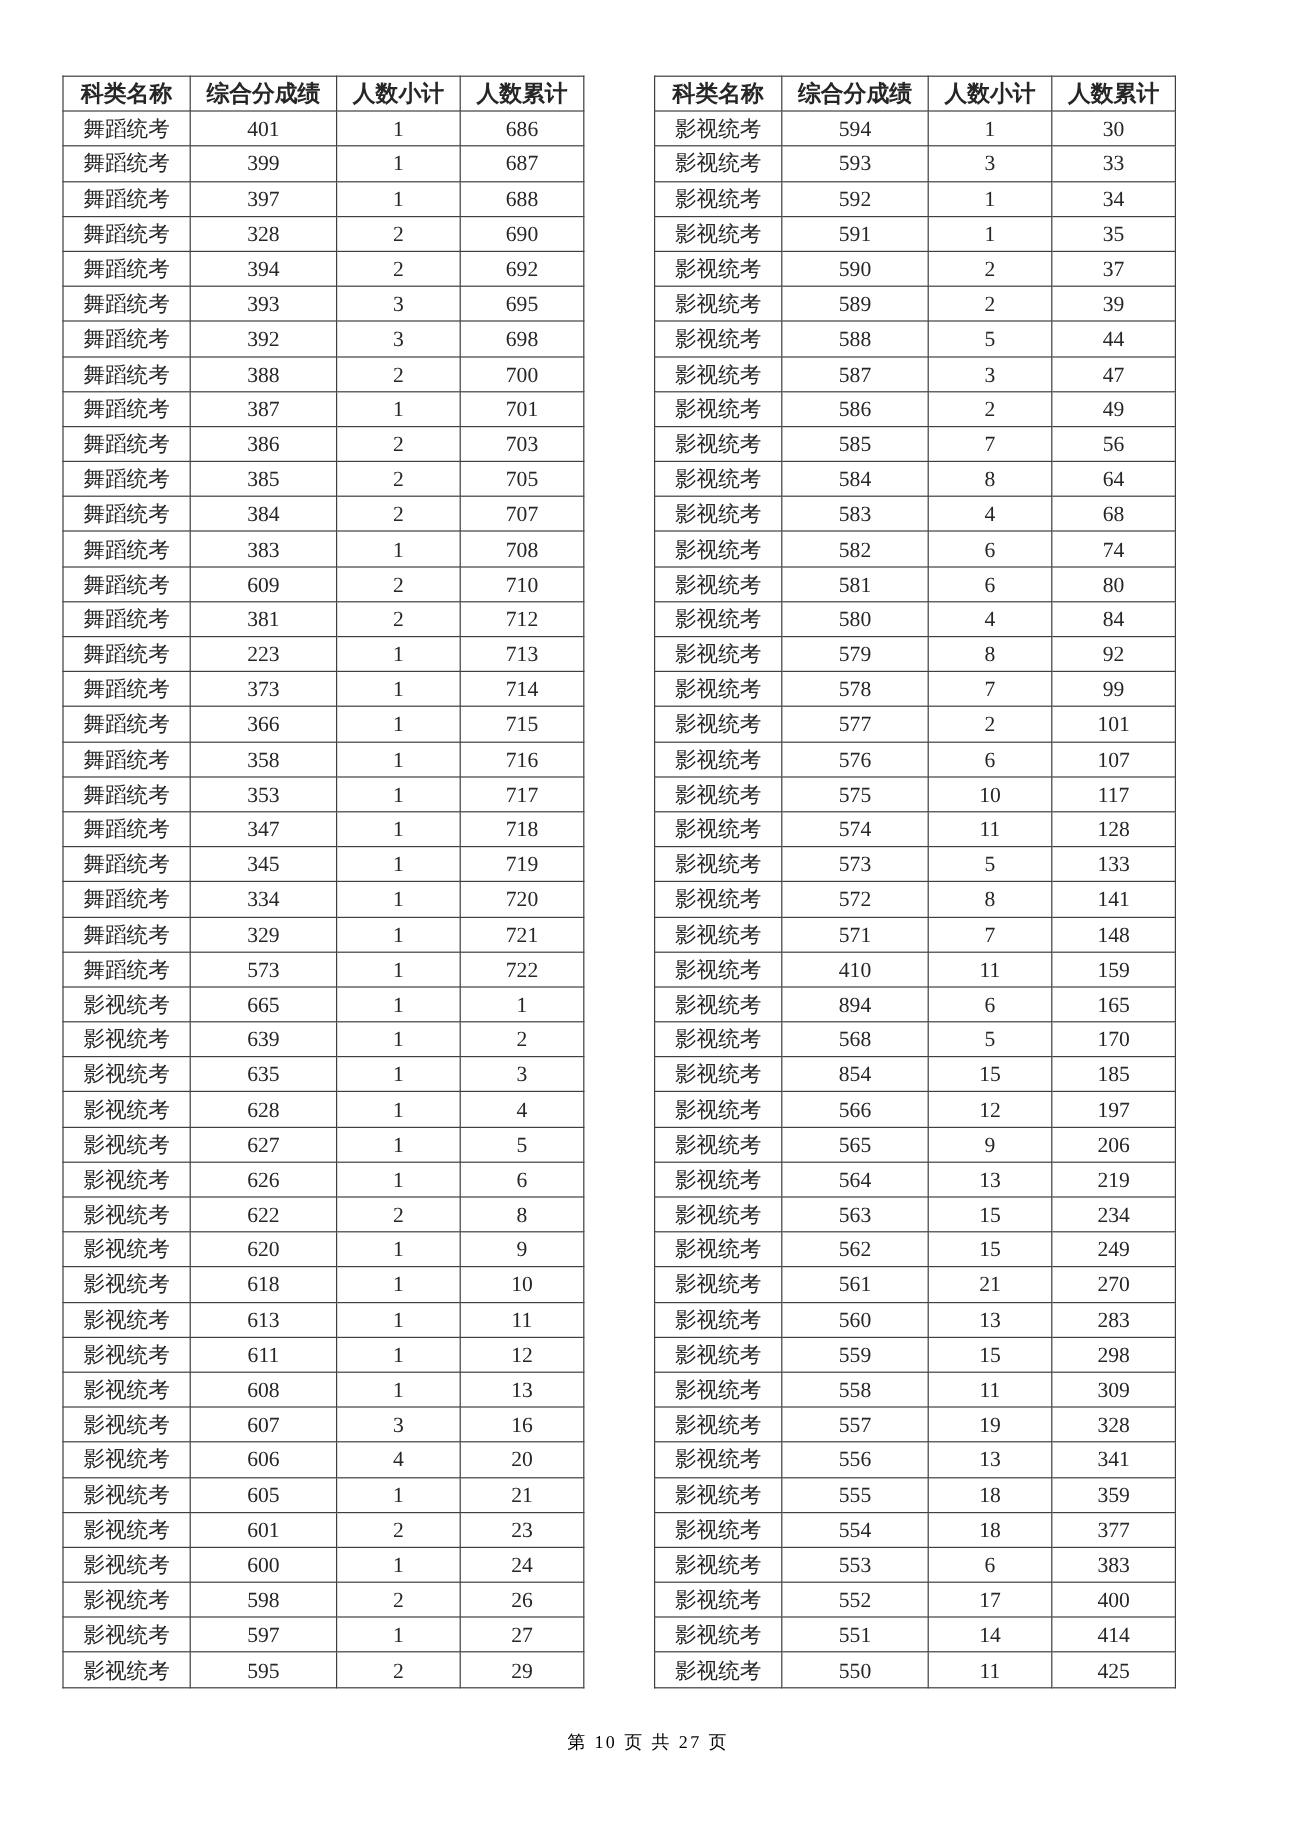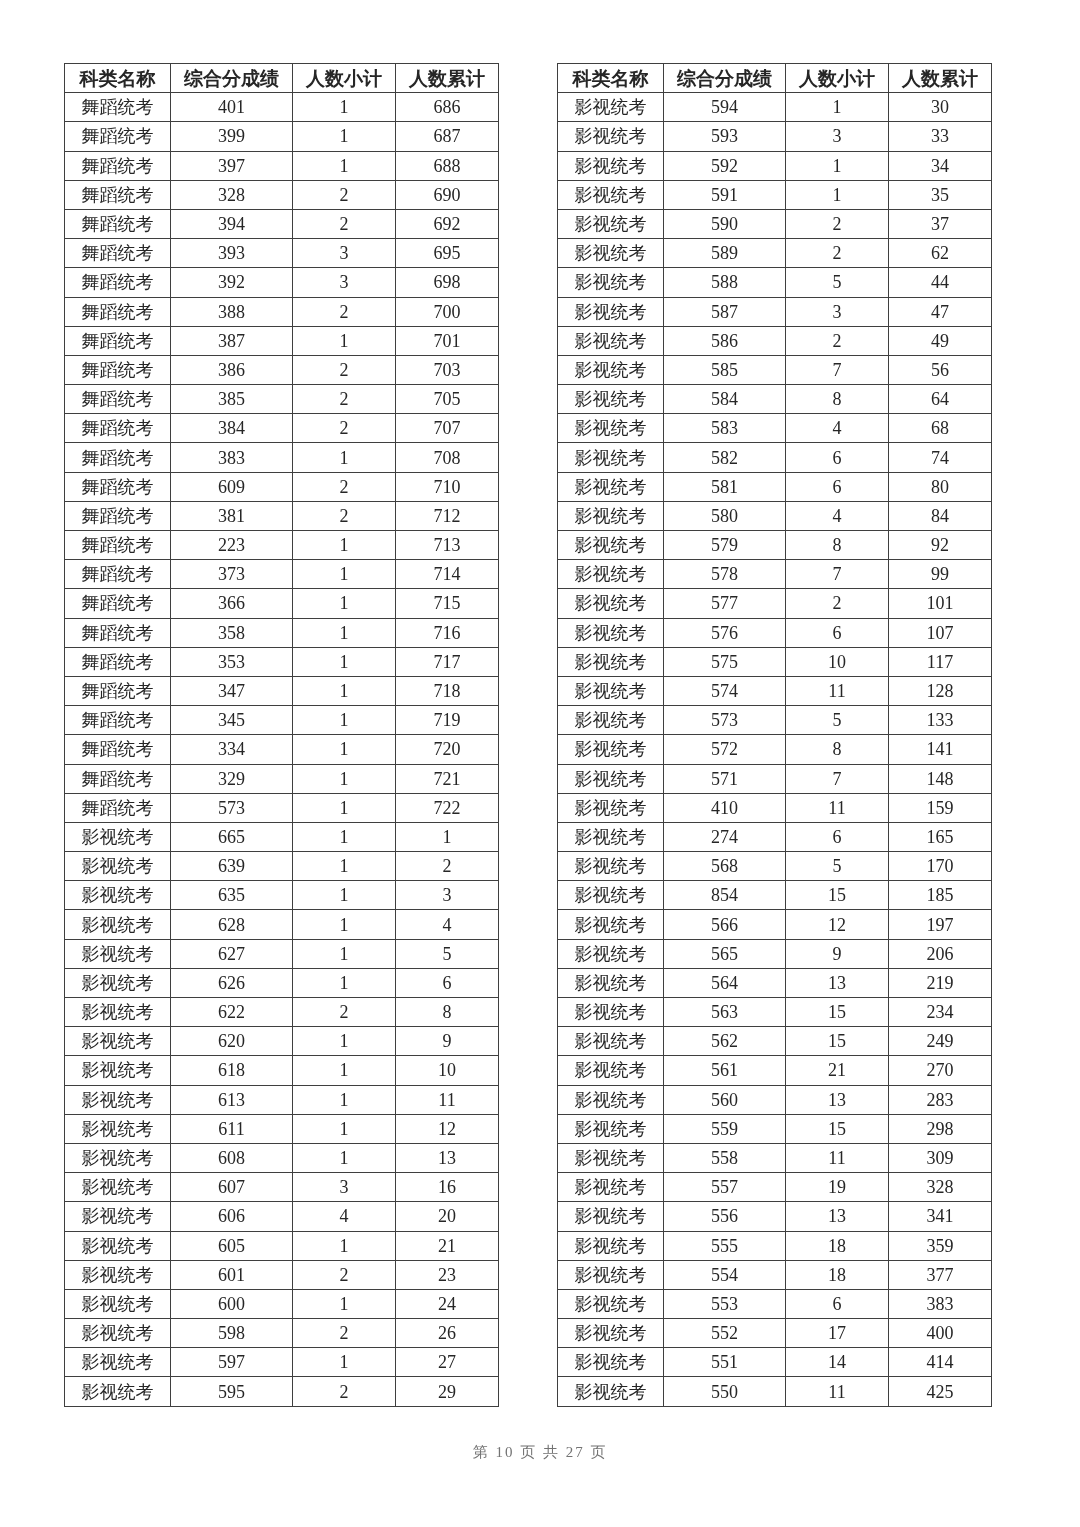--- a/index.html
+++ b/index.html
@@ -12,21 +12,21 @@
   .page {
     position: relative;
     width: 1080px;
     height: 1527px;
     background: #ffffff;
     overflow: hidden;
   }
   .tables-wrap {
     position: absolute;
     top: 63px;
-    left: 64px;
+    left: 52px;
     display: flex;
     gap: 58px;
   }
   table.score-table {
     border-collapse: collapse;
     table-layout: fixed;
     width: 434px;
   }
   table.score-table th,
   table.score-table td {
@@ -45,21 +45,21 @@
     font-size: 19px;
   }
   .page-footer {
     position: absolute;
     top: 1443px;
     left: 0;
     width: 1080px;
     text-align: center;
     font-size: 15px;
     letter-spacing: 2px;
-    color: #737373;
+    color: #000000;
   }
 </style>
 </head>
 <body>
 
 <div class="page">
   <div class="tables-wrap">
     <table class="score-table">
         <colgroup>
           <col style="width: 106px;">
@@ -391,21 +391,21 @@
           <tr>
             <td>影视统考</td>
             <td>590</td>
             <td>2</td>
             <td>37</td>
           </tr>
           <tr>
             <td>影视统考</td>
             <td>589</td>
             <td>2</td>
-            <td>62</td>
+            <td>39</td>
           </tr>
           <tr>
             <td>影视统考</td>
             <td>588</td>
             <td>5</td>
             <td>44</td>
           </tr>
           <tr>
             <td>影视统考</td>
             <td>587</td>
@@ -509,21 +509,21 @@
             <td>148</td>
           </tr>
           <tr>
             <td>影视统考</td>
             <td>410</td>
             <td>11</td>
             <td>159</td>
           </tr>
           <tr>
             <td>影视统考</td>
-            <td>274</td>
+            <td>894</td>
             <td>6</td>
             <td>165</td>
           </tr>
           <tr>
             <td>影视统考</td>
             <td>568</td>
             <td>5</td>
             <td>170</td>
           </tr>
           <tr>

